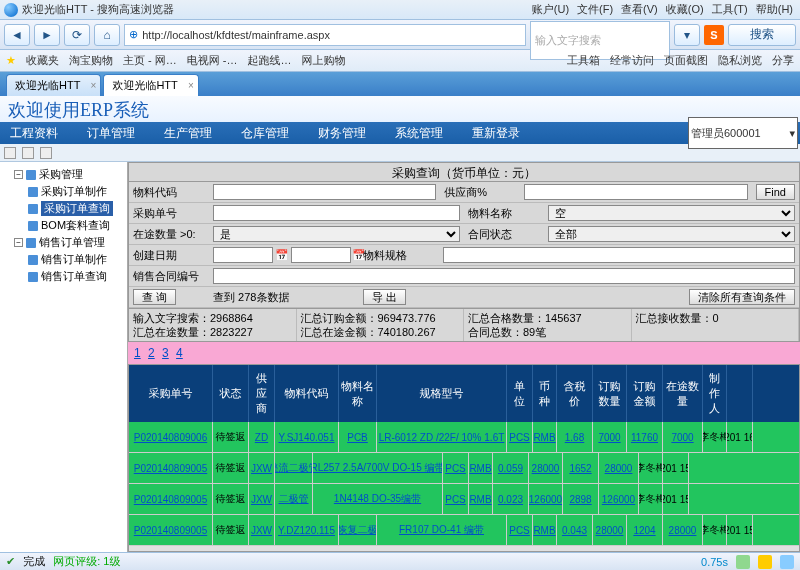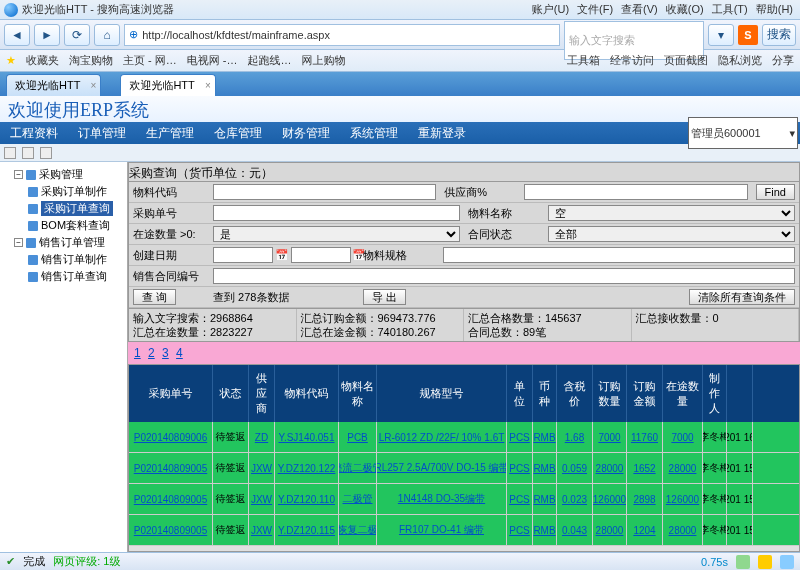--- a/index.html
+++ b/index.html
@@ -18,52 +18,52 @@
 .addrbox { flex: 1; height: 22px; border: 1px solid #a0c0e0; background: #fff; display: flex; align-items: center; padding: 0 4px; font-size: 11px; gap: 4px; }
 .addrbox .url { flex: 1; color: #333; white-space: nowrap; overflow: hidden; }
 .searchbox { width: 140px; height: 39px; border: 1px solid #a0c0e0; background: #fff; display: flex; align-items: center; padding: 0 4px; font-size: 11px; color: #aaa; margin-top: 12px; }
 .sogou { width: 20px; height: 20px; background: #f60; color: #fff; display: flex; align-items: center; justify-content: center; font-weight: bold; border-radius: 2px; }
 
 
 .bookmarks { height: 22px; background: linear-gradient(#f0f4fc,#e0ecf8); display: flex; align-items: center; padding: 0 6px; gap: 10px; font-size: 11px; color: #333; border-bottom: 1px solid #a0c0e0; }
 .bookmarks .star { color: #fc0; }
 
 
-.btabs { height: 24px; background: linear-gradient(#5a9fd8,#3a7fc8); display: flex; align-items: flex-end; padding: 0 6px; gap: 19px; }
+.btabs { height: 24px; background: linear-gradient(#5a9fd8,#3a7fc8); display: flex; align-items: flex-end; padding: 0 6px; gap: 2px; }
 .btab { height: 22px; padding: 0 20px 0 8px; background: linear-gradient(#e4f0fc,#c8e0f8); border-radius: 4px 4px 0 0; border: 1px solid #3a7fc8; border-bottom: none; display: flex; align-items: center; font-size: 11px; position: relative; }
 .btab.active { background: #fff; }
 .btab .x { position: absolute; right: 4px; color: #888; font-size: 10px; }
 
 
 .erp-head { height: 26px; background: linear-gradient(#f8fbff,#e8f2ff); padding: 2px 8px; }
 .erp-title { font-size: 18px; color: #1a5fb8; font-family: SimSun; }
 
 
-.erp-menu { height: 22px; background: linear-gradient(#2a6fb8,#1a5fa8); display: flex; align-items: center; padding: 0 2px; gap: 4px; color: #fff; font-size: 12px; }
+.erp-menu { height: 22px; background: linear-gradient(#2a6fb8,#1a5fa8); display: flex; align-items: center; padding: 0 2px; gap: 13px; color: #fff; font-size: 12px; }
 .erp-menu .mi { padding: 0 8px; line-height: 22px; }
 .erp-menu .spacer { flex: 1; }
 .userbox { width: 110px; height: 32px; background: #fff; border: 1px solid #666; font-size: 11px; color: #333; padding: 0 2px; display: flex; align-items: center; }
 
 
 .mini-tb { height: 18px; background: #e8f0f8; border-bottom: 1px solid #b0c8e0; display: flex; align-items: center; padding: 0 4px; gap: 6px; }
 .mini-tb span { width: 12px; height: 12px; border: 1px solid #999; background: #eee; }
 
 
 .main { display: flex; height: 390px; }
 .sidebar { width: 128px; background: #fff; border-right: 1px solid #aaa; padding: 4px 2px; font-size: 11px; overflow: hidden; }
 .tree-item { padding: 1px 0 1px 12px; display: flex; align-items: center; gap: 3px; white-space: nowrap; }
 .tree-item.l2 { padding-left: 26px; text-align: right; }
 .tree-item .tgl { width: 9px; height: 9px; border: 1px solid #888; display: inline-flex; align-items: center; justify-content: center; font-size: 8px; line-height: 1; }
 .tree-item .ico { width: 10px; height: 10px; background: #4a8fd8; border-radius: 1px; }
 .tree-item.sel .lbl { background: #2a5fa8; color: #fff; padding: 0 3px; }
 
 .content { flex: 1; display: flex; flex-direction: column; background: #e0e0e0; overflow: hidden; }
 
 
-.panel-title { height: 20px; background: #d8d8d8; border: 1px solid #999; text-align: left; font-size: 12px; line-height: 20px; }
+.panel-title { height: 20px; background: #d8d8d8; border: 1px solid #999; text-align: center; font-size: 12px; line-height: 20px; }
 .query-grid { background: #d8d8d8; border: 1px solid #999; border-top: none; }
 .qrow { display: flex; border-bottom: 1px solid #bbb; }
 .qcell { padding: 2px 4px; font-size: 11px; display: flex; align-items: center; }
 .qlbl { width: 80px; }
 .qinp { flex: 1; }
 .qinp input, .qinp select { width: 100%; height: 16px; border: 1px solid #888; font-size: 11px; padding: 0 2px; }
 .qbtn { height: 16px; border: 1px solid #888; background: linear-gradient(#fff,#ddd); padding: 0 8px; font-size: 11px; cursor: pointer; }
 
 .summary { display: flex; background: #d8d8d8; border: 1px solid #999; border-top: none; }
 .sumcol { flex: 1; font-size: 11px; padding: 2px 4px; border-right: 1px solid #bbb; }
@@ -110,21 +110,21 @@
   <div class="navbtn">►</div>
   <div class="navbtn">⟳</div>
   <div class="navbtn">⌂</div>
   <div class="addrbox">
     <span style="color:#06c">⊕</span>
     <span class="url">http://localhost/kfdtest/mainframe.aspx</span>
   </div>
   <div class="searchbox">输入文字搜索</div>
   <div class="navbtn">▾</div>
   <div class="sogou">S</div>
-  <div class="navbtn" style="width:auto;padding:0 4px">搜索</div>
+  <div class="navbtn" style="width:auto;padding:0 21px">搜索</div>
 </div>
 
 <div class="bookmarks">
   <span class="star">★</span>
   <span>收藏夹</span>
   <span>淘宝购物</span>
   <span>主页 - 网…</span>
   <span>电视网 -…</span>
   <span>起跑线…</span>
   <span>网上购物</span>
@@ -331,38 +331,36 @@
             <div class="c c10 link">11760</div>
             <div class="c c11 link">7000</div>
             <div class="c c12">李冬梅</div>
             <div class="c c13">201
 16</div>
           </div>
           <div class="dt-row">
             <div class="c c0 link">P020140809005</div>
             <div class="c c1">待签返</div>
             <div class="c c2 link">JXW</div>
-            <div class="c c3 link">Y.DZ120.122</div>
             <div class="c c4 link">整流二极管</div>
             <div class="c c5 link">RL257 2.5A/700V DO-15 编带</div>
             <div class="c c6 link">PCS</div>
             <div class="c c7 link">RMB</div>
             <div class="c c8 link">0.059</div>
             <div class="c c9 link">28000</div>
             <div class="c c10 link">1652</div>
             <div class="c c11 link">28000</div>
             <div class="c c12">李冬梅</div>
             <div class="c c13">201
 15</div>
           </div>
           <div class="dt-row">
             <div class="c c0 link">P020140809005</div>
             <div class="c c1">待签返</div>
             <div class="c c2 link">JXW</div>
-            <div class="c c3 link">Y.DZ120.110</div>
             <div class="c c4 link">二极管</div>
             <div class="c c5 link">1N4148 DO-35编带</div>
             <div class="c c6 link">PCS</div>
             <div class="c c7 link">RMB</div>
             <div class="c c8 link">0.023</div>
             <div class="c c9 link">126000</div>
             <div class="c c10 link">2898</div>
             <div class="c c11 link">126000</div>
             <div class="c c12">李冬梅</div>
             <div class="c c13">201

